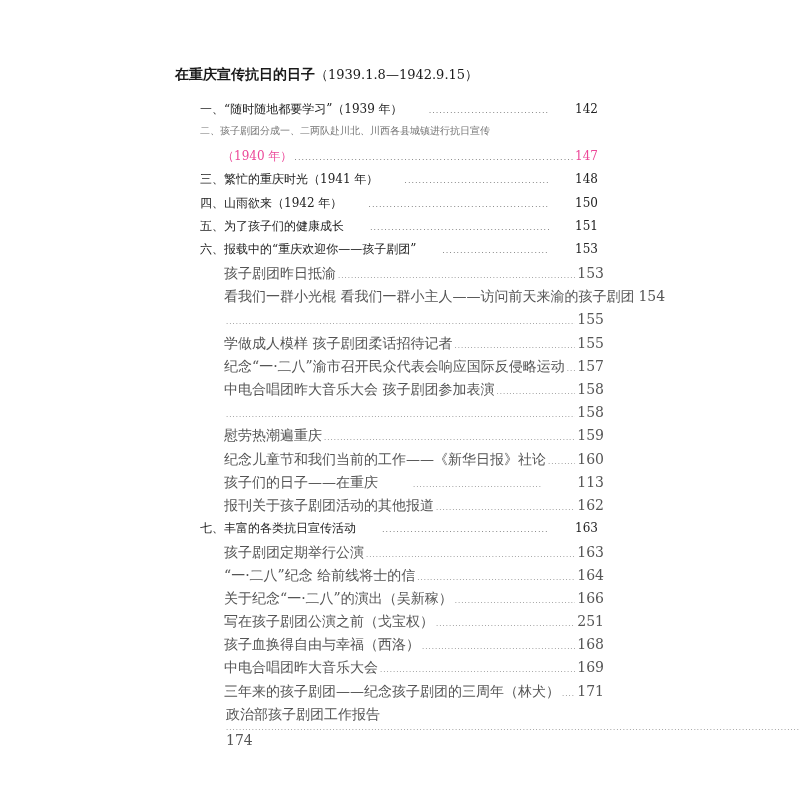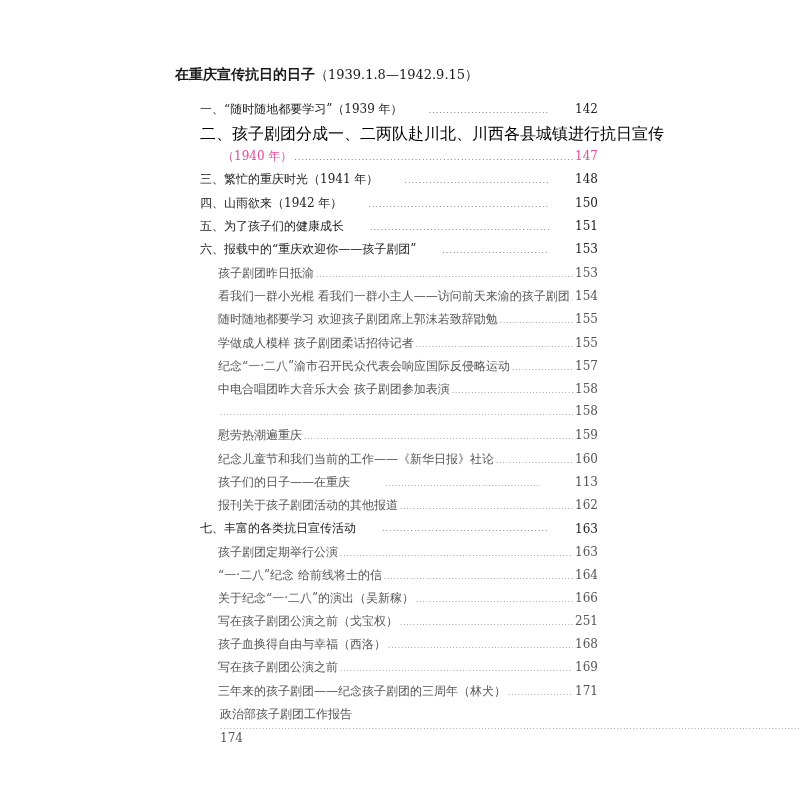--- a/index.html
+++ b/index.html
@@ -10,23 +10,23 @@
            color: #1a1a1a; white-space: nowrap; letter-spacing: 0px; }
   .title .dates { font-weight: normal; font-size: 13px; }
   .row { position: absolute; display: flex; align-items: baseline; white-space: nowrap; }
   .row .label { flex: 0 0 auto; }
   .row .leader { flex: 1 1 auto; overflow: hidden; margin: 0 2px; color: #555;
                  letter-spacing: 1px; font-size: 8px; }
   .row .leader::before { content: "........................................................................................................................................................................................................................................................"; }
   .row .page-num { flex: 0 0 auto; }
   .main { left: 200px; width: 398px; font-size: 12px; color: #222; gap: 24px; }
   .cont { left: 222px; width: 376px; font-size: 12px; color: #ec4899; }
-  .sub { left: 218px; width: 380px; font-size: 12px; color: #555; }
+  .sub { left: 224px; width: 380px; font-size: 14px; color: #555; }
   .sub .leader { font-size: 7px; color: #777; }
-  .nonum { left: 200px; font-size: 16px; color: #000000; }
+  .nonum { left: 200px; font-size: 10px; color: #737373; }
 </style>
 </head>
 <body>
 
 <div class="page">
   <div class="title">
     <span>在重庆宣传抗日的日子</span><span class="dates">（1939.1.8—1942.9.15）</span>
   </div>
   <div id="toc">
       <div class="row main" style="top: 101px;">
@@ -66,21 +66,20 @@
         <span class="label">孩子剧团昨日抵渝</span>
         <span class="leader"></span>
         <span class="page-num">153</span>
       </div>
       <div class="row sub" style="top: 288px;">
         <span class="label">看我们一群小光棍 看我们一群小主人——访问前天来渝的孩子剧团</span>
         <span class="leader"></span>
         <span class="page-num">154</span>
       </div>
       <div class="row sub" style="top: 311px;">
-        <span class="label">随时随地都要学习 欢迎孩子剧团席上郭沫若致辞勖勉</span>
         <span class="leader"></span>
         <span class="page-num">155</span>
       </div>
       <div class="row sub" style="top: 335px;">
         <span class="label">学做成人模样 孩子剧团柔话招待记者</span>
         <span class="leader"></span>
         <span class="page-num">155</span>
       </div>
       <div class="row sub" style="top: 358px;">
         <span class="label">纪念“一·二八”渝市召开民众代表会响应国际反侵略运动</span>
@@ -109,21 +108,21 @@
       <div class="row sub" style="top: 474px; gap: 33px;">
         <span class="label">孩子们的日子——在重庆</span>
         <span class="leader"></span>
         <span class="page-num">113</span>
       </div>
       <div class="row sub" style="top: 497px;">
         <span class="label">报刊关于孩子剧团活动的其他报道</span>
         <span class="leader"></span>
         <span class="page-num">162</span>
       </div>
-      <div class="row main" style="top: 520px; align-items: center;">
+      <div class="row main" style="top: 520px;">
         <span class="label">七、丰富的各类抗日宣传活动</span>
         <span class="leader"></span>
         <span class="page-num">163</span>
       </div>
       <div class="row sub" style="top: 544px;">
         <span class="label">孩子剧团定期举行公演</span>
         <span class="leader"></span>
         <span class="page-num">163</span>
       </div>
       <div class="row sub" style="top: 567px;">
@@ -140,21 +139,21 @@
         <span class="label">写在孩子剧团公演之前（戈宝权）</span>
         <span class="leader"></span>
         <span class="page-num">251</span>
       </div>
       <div class="row sub" style="top: 636px;">
         <span class="label">孩子血换得自由与幸福（西洛）</span>
         <span class="leader"></span>
         <span class="page-num">168</span>
       </div>
       <div class="row sub" style="top: 659px;">
-        <span class="label">写在孩子剧团公演之前</span>
+        <span class="label">中电合唱团昨大音乐大会</span>
         <span class="leader"></span>
         <span class="page-num">169</span>
       </div>
       <div class="row sub" style="top: 683px;">
         <span class="label">三年来的孩子剧团——纪念孩子剧团的三周年（林犬）</span>
         <span class="leader"></span>
         <span class="page-num">171</span>
       </div>
       <div class="row sub" style="top: 706px; flex-direction: column;">
         <span class="label">政治部孩子剧团工作报告</span>

